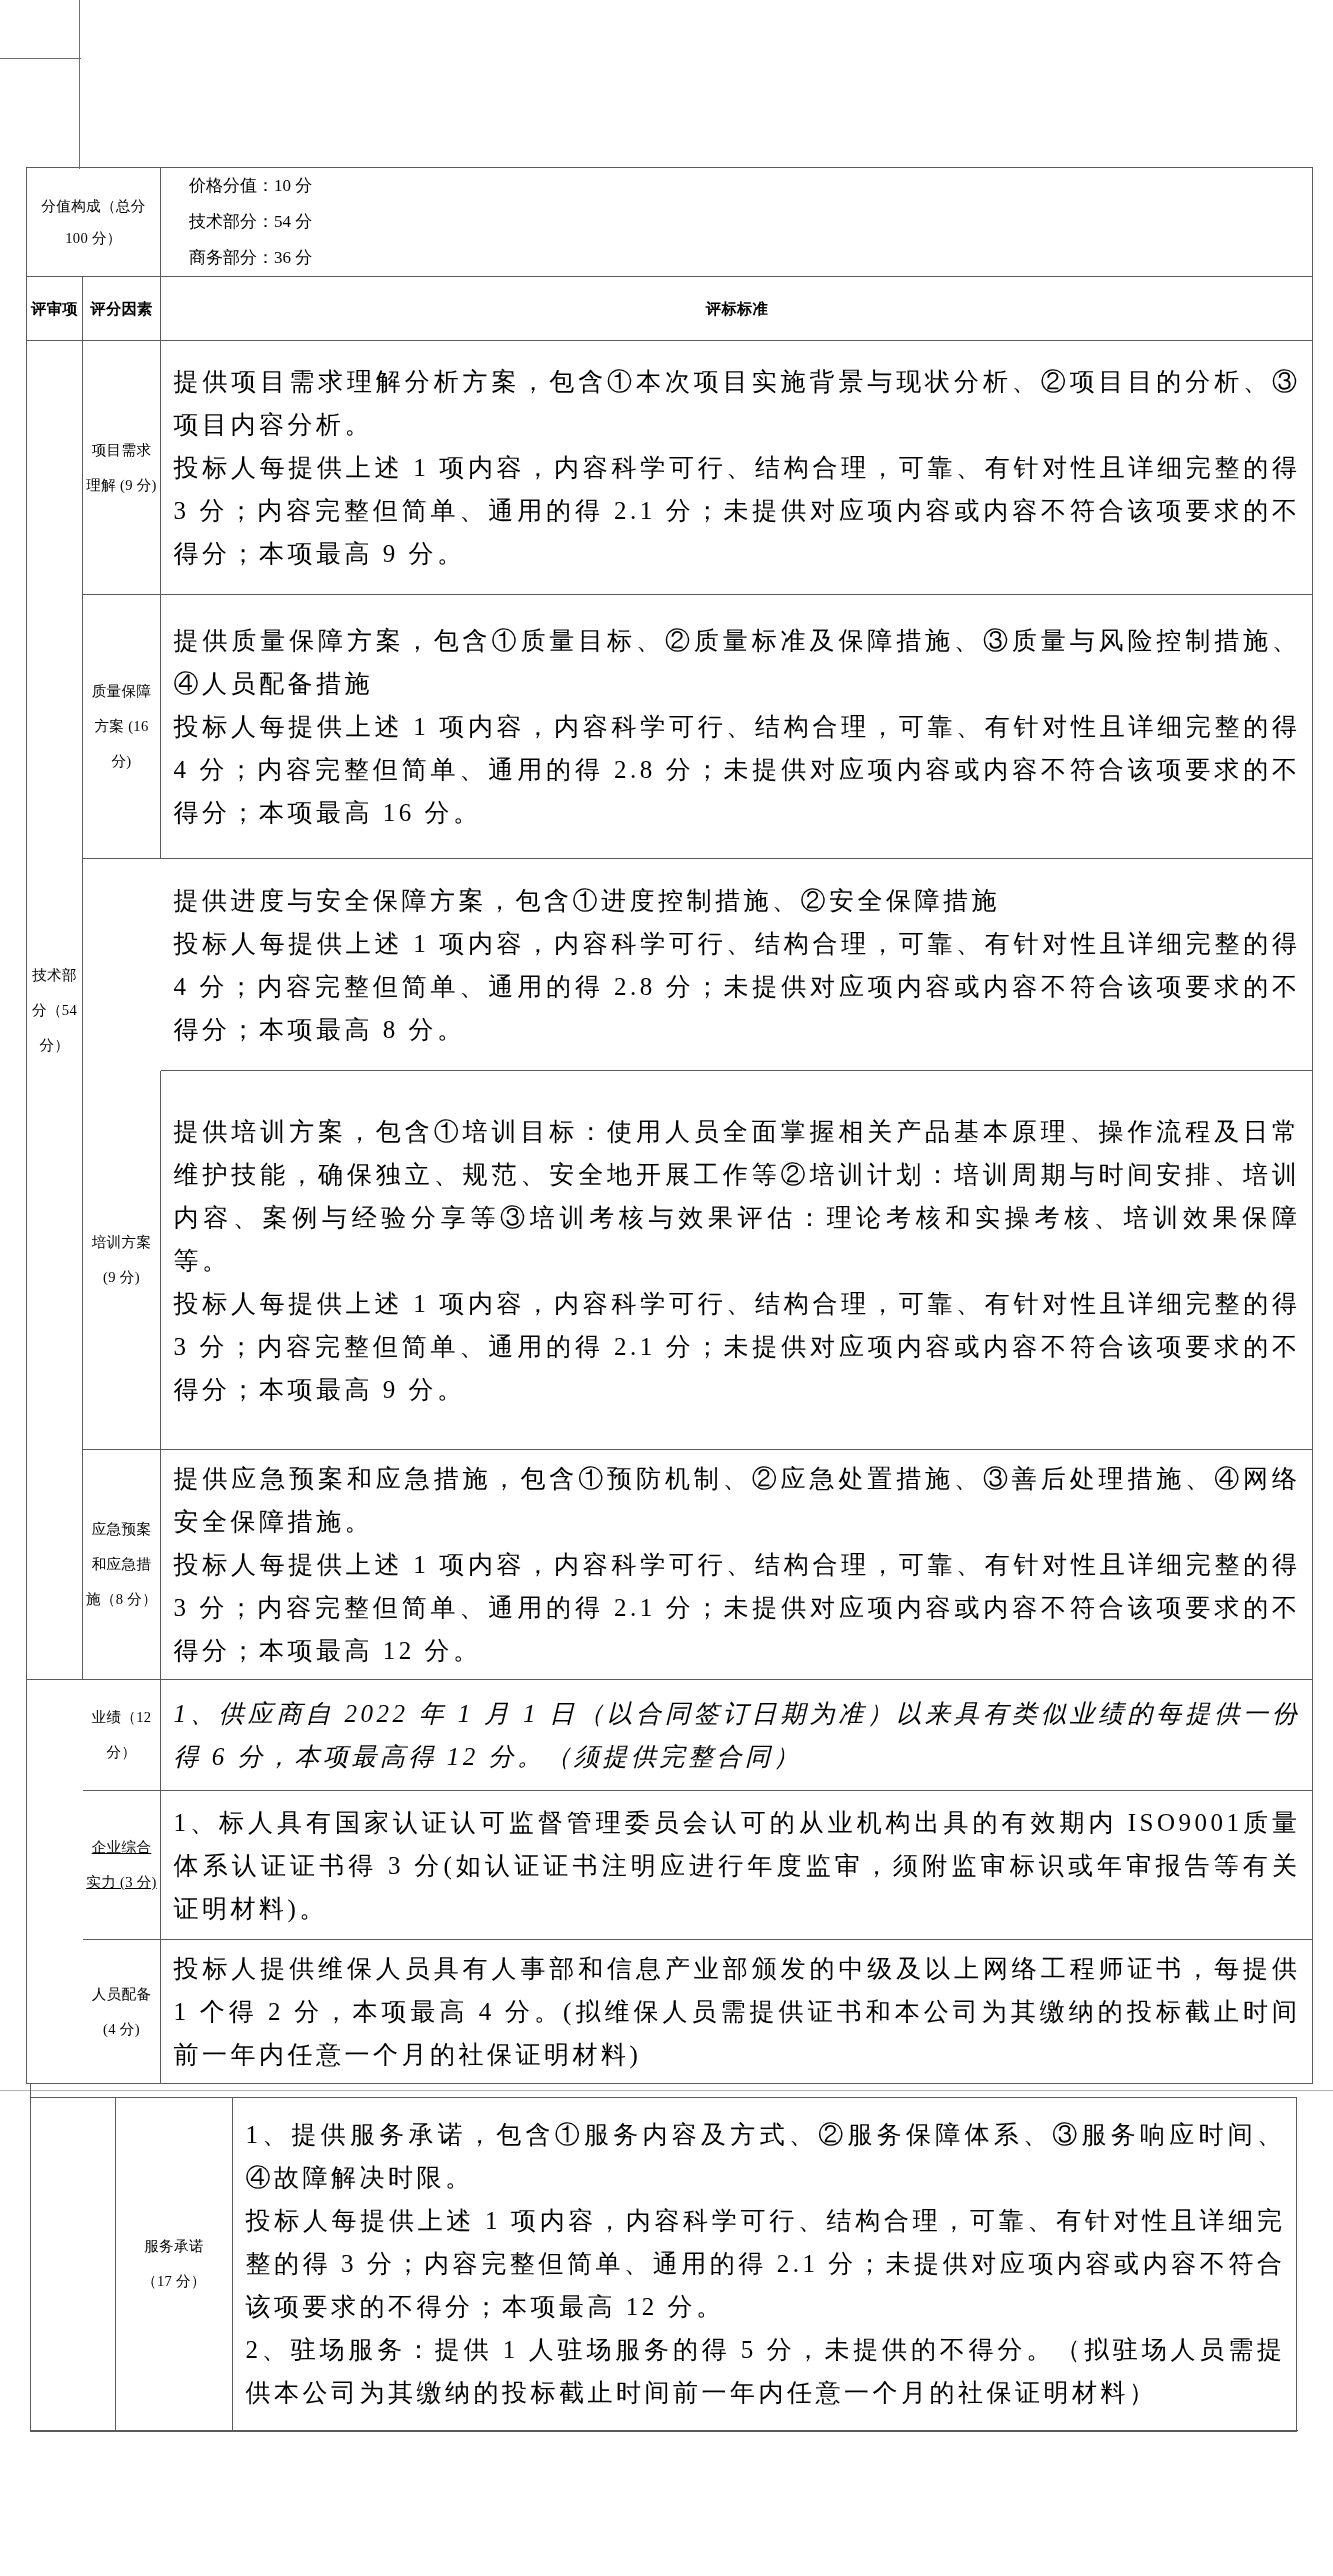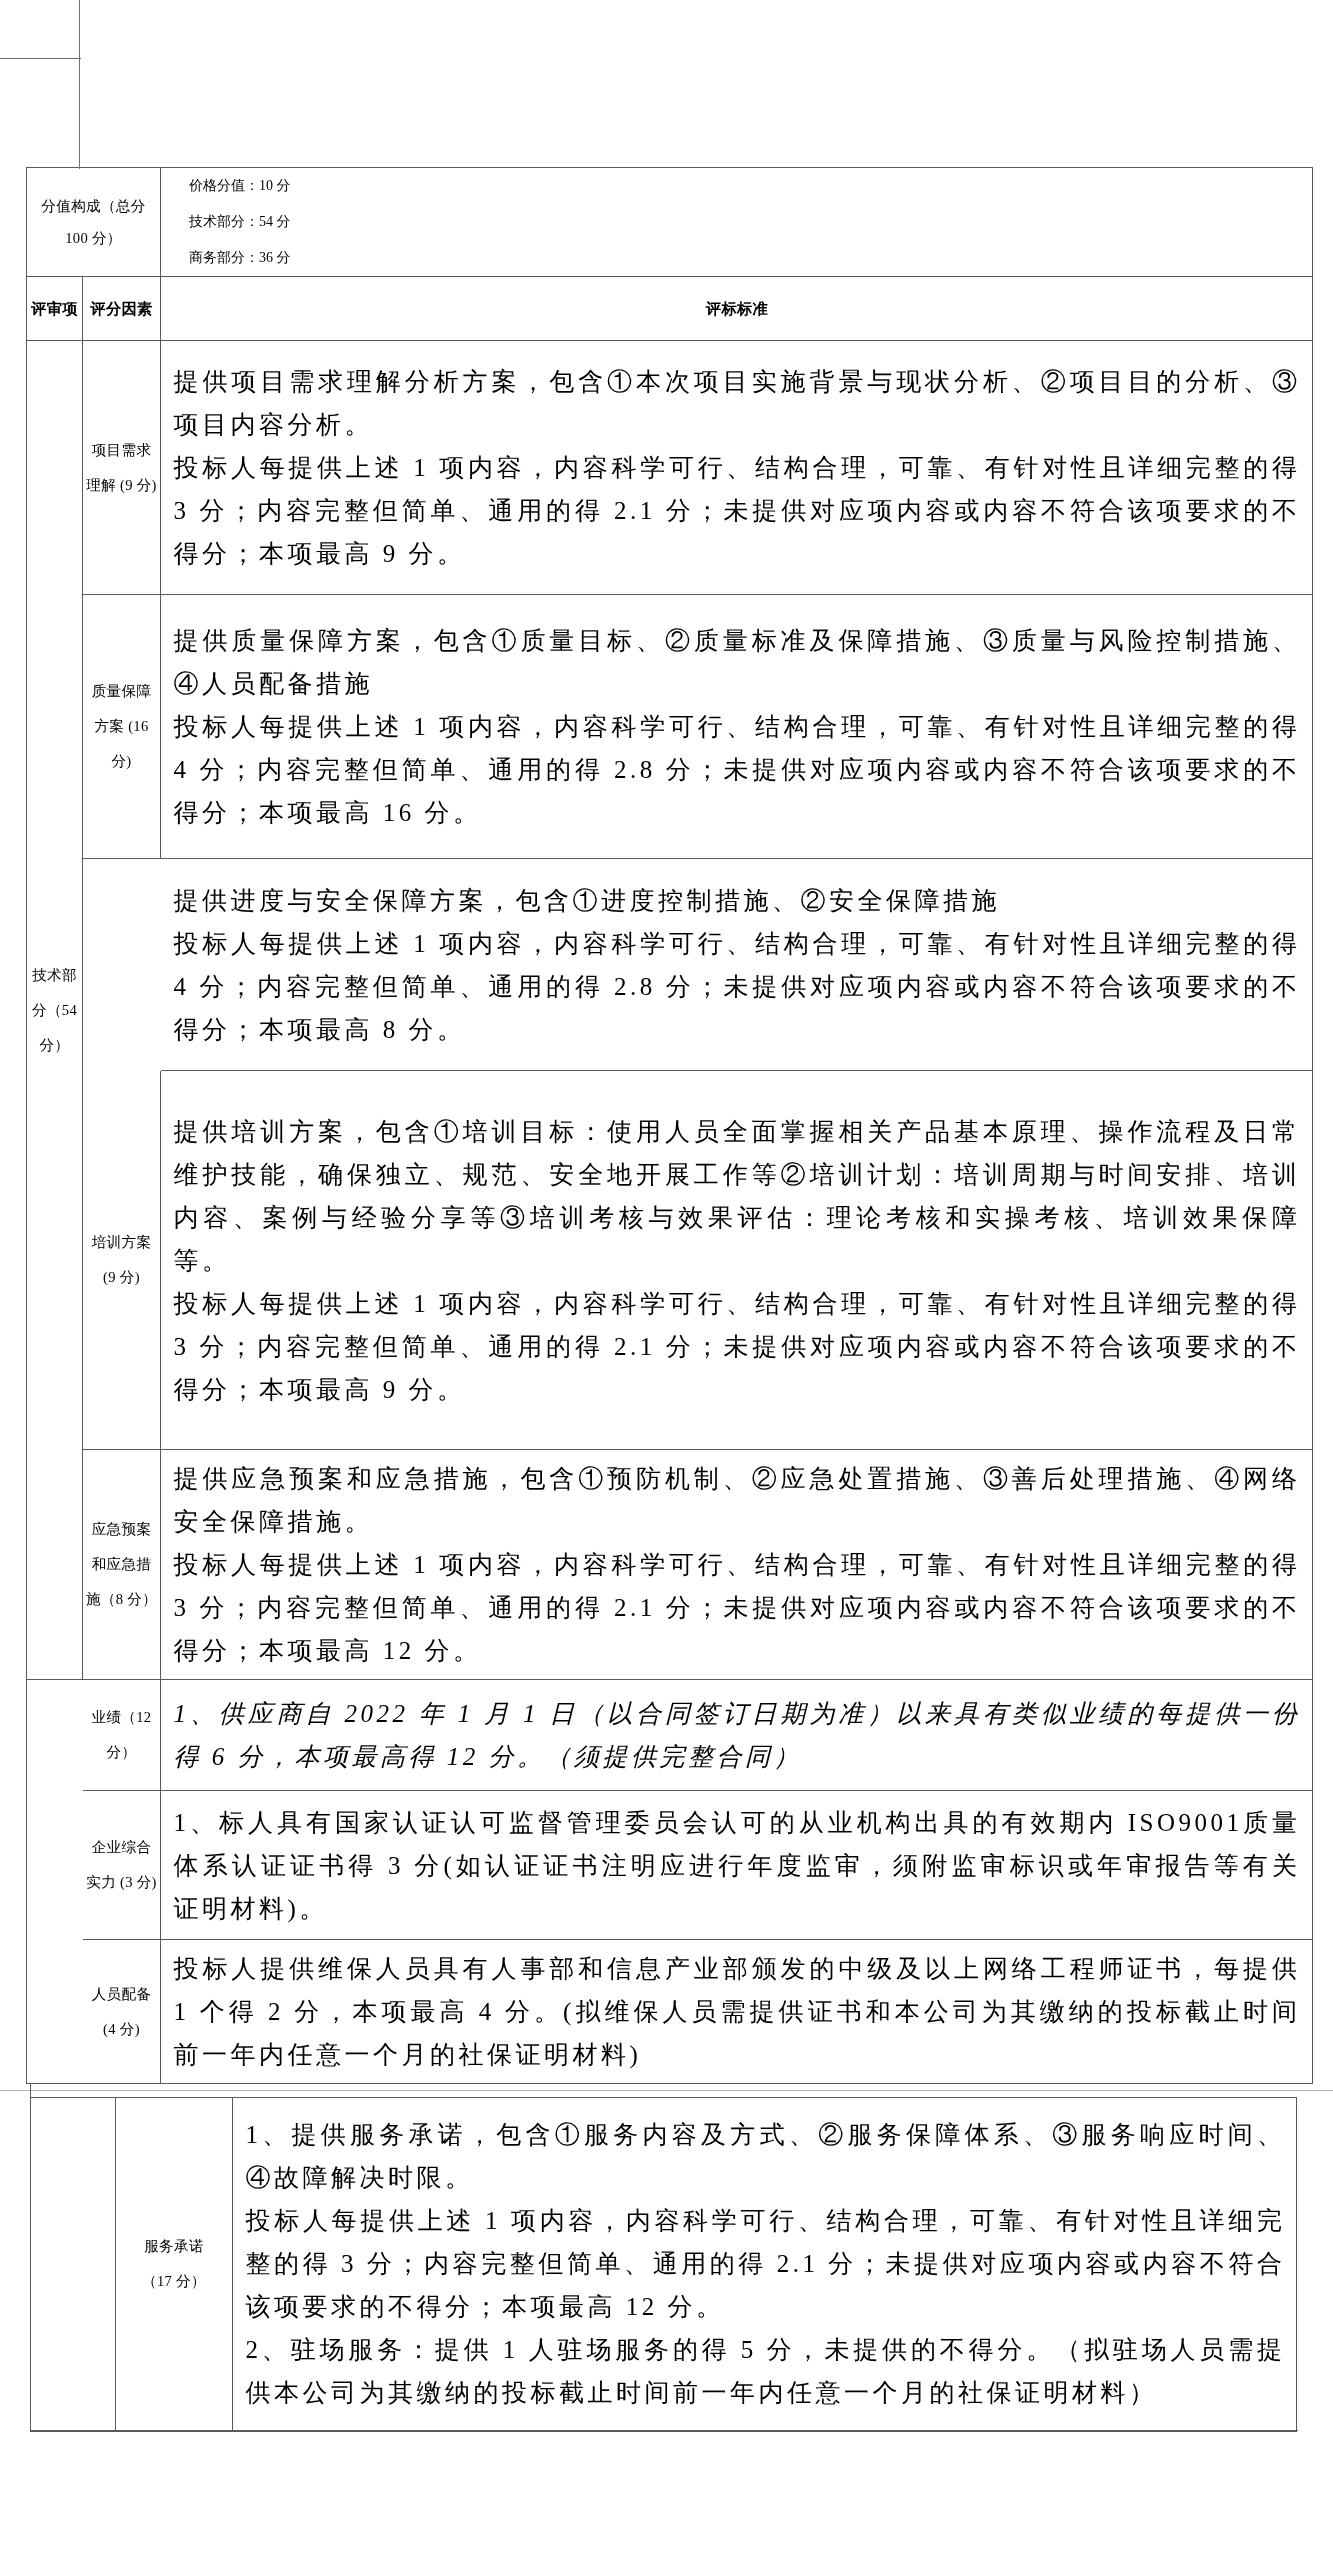--- a/index.html
+++ b/index.html
@@ -45,21 +45,21 @@
     display:flex;flex-direction:column;justify-content:center;
   }
   .cell.last-col{border-right:none;}
   .cell.last-row{border-bottom:none;}
 
   
   .small{font-size:14.6px;line-height:35px;letter-spacing:0.3px;}
   .center{align-items:center;text-align:center;}
   .hdr{font-weight:bold;font-size:15.3px;}
   .score-label{line-height:32px;padding:2.8px 2.8px;}
-  .score-items{align-items:flex-start;padding-left:28px;line-height:36px;font-size:14px;}
+  .score-items{align-items:flex-start;padding-left:28px;line-height:36px;font-size:17px;}
   .sect{padding:1.4px 2.1px;line-height:35px;}
   .factor{padding:1.4px 1.4px;line-height:35px;}
   .seg2 .factor{padding:1.4px 14px;}
 
   
   .crit{
     padding:7px 12.5px;
     font-size:25px;
     line-height:43px;
     letter-spacing:3.5px;
@@ -144,21 +144,21 @@
     </div>
 
 
     <div class="cell small center factor" style="grid-column:2;grid-row:8;">
       <div>业绩（12 分）</div>
     </div>
     <div class="cell crit last-col" style="grid-column:3;grid-row:8;font-style:italic;">
       <div class="para">1、供应商自 2022 年 1 月 1 日（以合同签订日期为准）以来具有类似业绩的每提供一份得 6 分，本项最高得 12 分。（须提供完整合同）</div>
     </div>
 
-    <div class="cell small center factor" style="grid-column:2;grid-row:9;">
+    <div class="cell small center factor" style="grid-column:2;grid-row:9;text-decoration:underline;">
       <div>企业综合实力 (3 分)</div>
     </div>
     <div class="cell crit last-col" style="grid-column:3;grid-row:9;">
       <div class="para">1、标人具有国家认证认可监督管理委员会认可的从业机构出具的有效期内 ISO9001质量体系认证证书得 3 分(如认证证书注明应进行年度监审，须附监审标识或年审报告等有关证明材料)。</div>
     </div>
 
     <div class="cell small center factor last-row" style="grid-column:2;grid-row:10;">
       <div>人员配备 (4 分)</div>
     </div>
     <div class="cell crit last-col last-row" style="grid-column:3;grid-row:10;">

